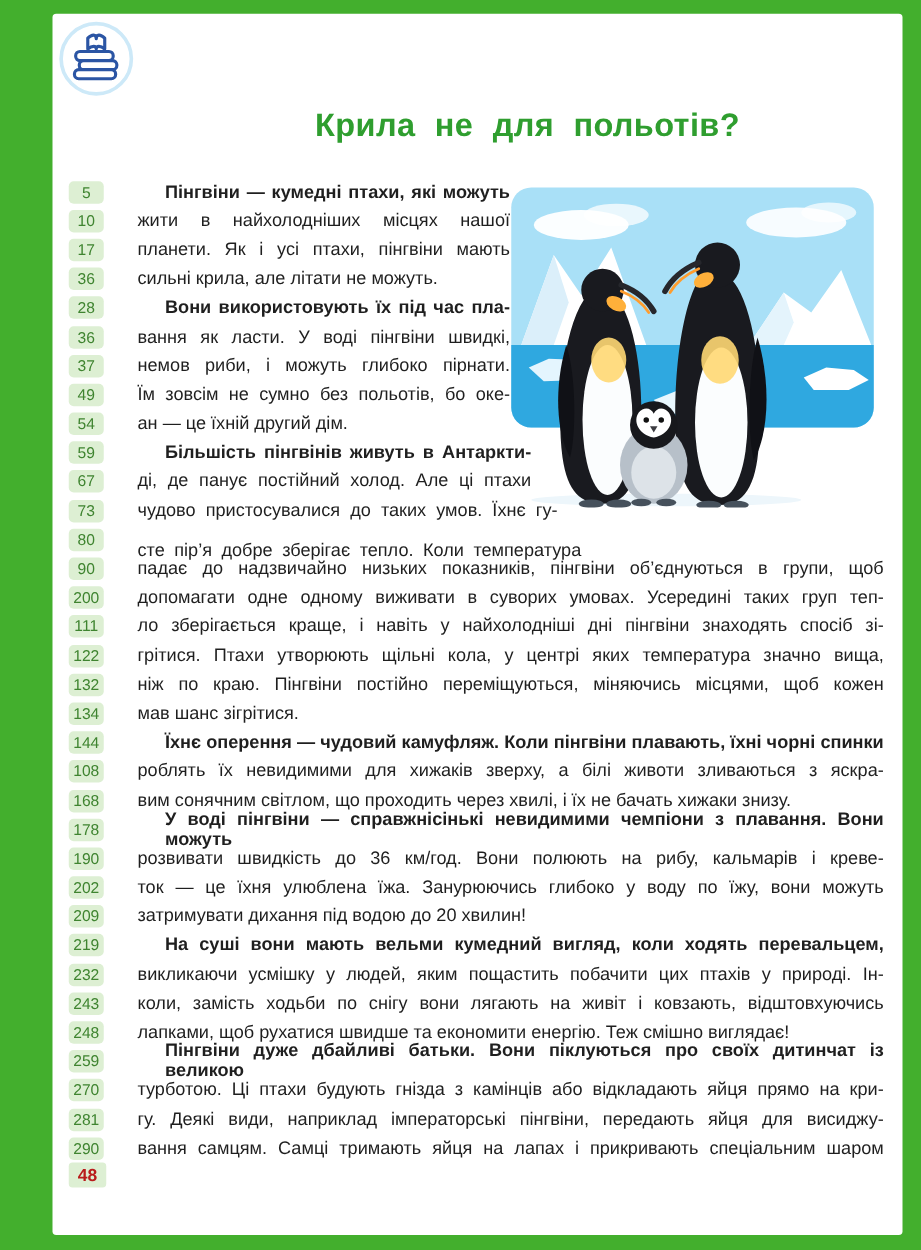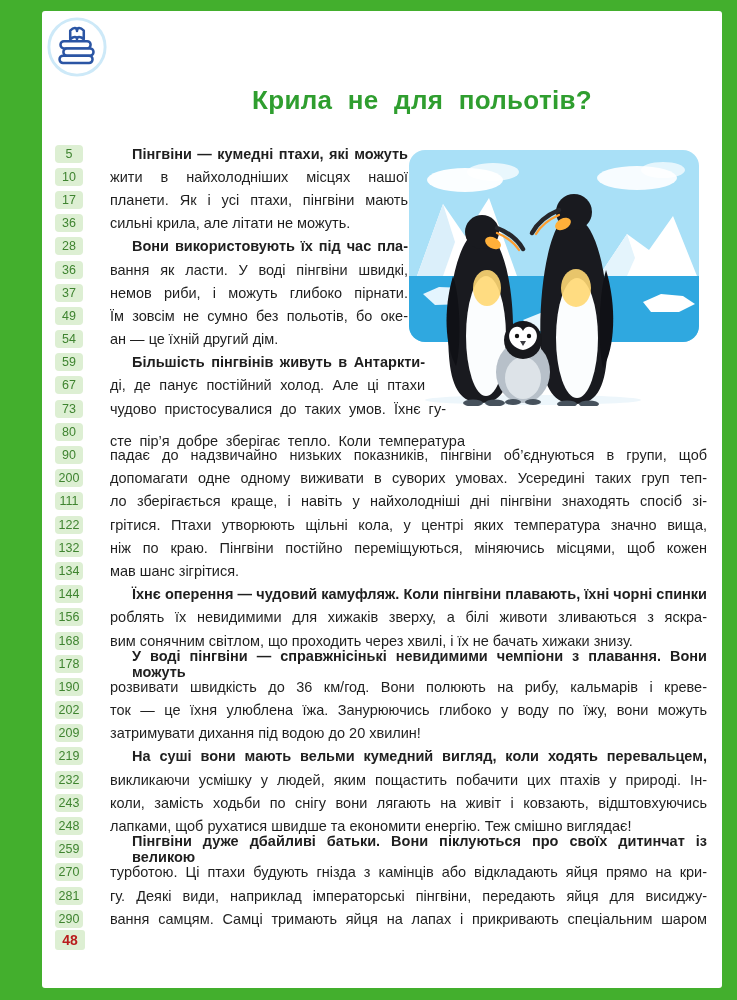--- a/index.html
+++ b/index.html
@@ -238,21 +238,21 @@
     <span class="num">134</span>
     <span class="text end">мав шанс зігрітися.</span>
   </div>
 
   <div class="line">
     <span class="num">144</span>
     <span class="text indent">Їхнє оперення — чудовий камуфляж. Коли пінгвіни плавають, їхні чорні спинки</span>
   </div>
 
   <div class="line">
-    <span class="num">156</span>
+    <span class="num">108</span>
     <span class="text">роблять їх невидимими для хижаків зверху, а білі животи зливаються з яскра-</span>
   </div>
 
   <div class="line">
     <span class="num">168</span>
     <span class="text end">вим сонячним світлом, що проходить через хвилі, і їх не бачать хижаки знизу.</span>
   </div>
 
   <div class="line">
     <span class="num">178</span>

